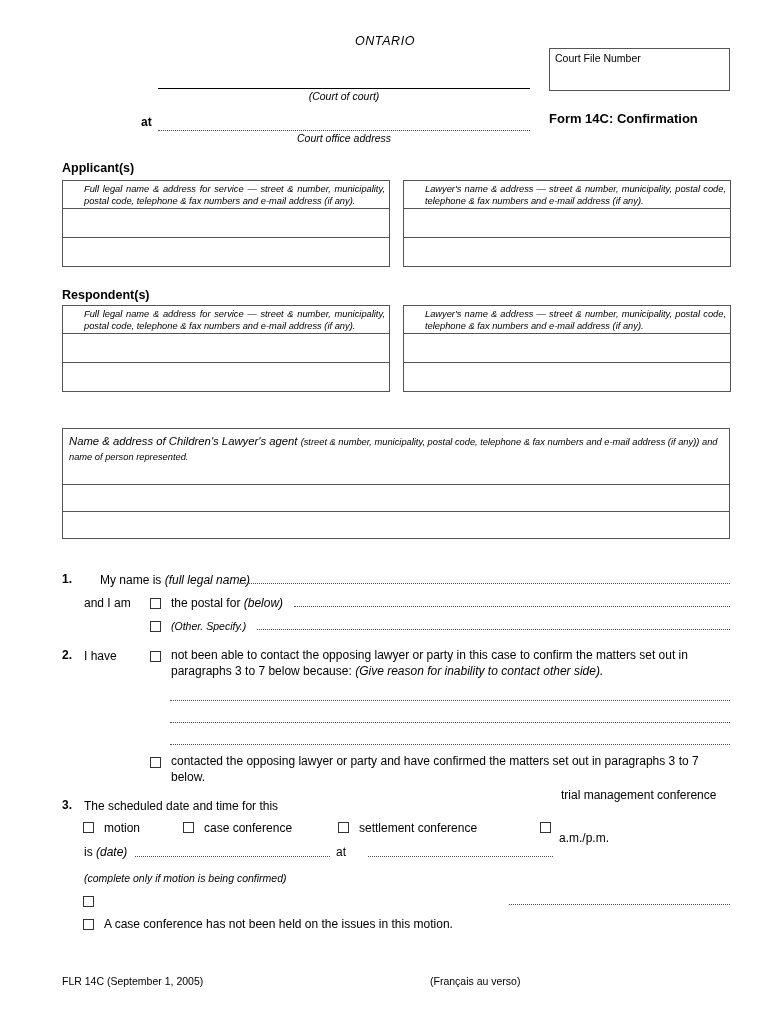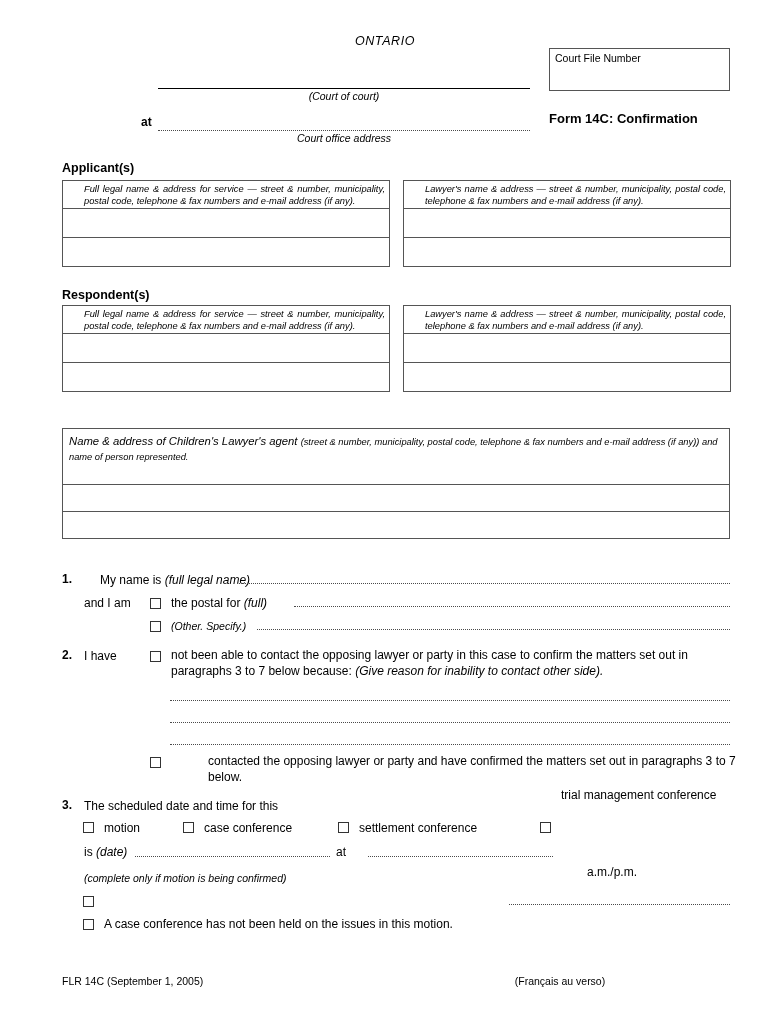--- a/index.html
+++ b/index.html
@@ -174,23 +174,23 @@
   }
   #footer-cont {
     left: 430px; top: 959px;
     width: 300px;
     text-align: right;
     font-size: 11px;
     font-weight: bold;
     font-style: italic;
   }
   #footer-fr {
-    left: 410px; top: 975px;
+    left: 430px; top: 975px;
     width: 300px;
-    text-align: center;
+    text-align: left;
     font-size: 10.5px;
   }
 </style>
 </head>
 <body>
 
 <div class="page">
 
   <div class="abs" id="ontario-title">ONTARIO</div>
 
@@ -299,21 +299,21 @@
     <span>My name is</span>
     <span class="hint">(full legal name)</span>
   </div>
   <div class="abs dotline" style="left:237px; top:583px; width:493px;"></div>
 
   <div class="abs ptext" style="left:84px; top:595px;">and I am</div>
 
   <span class="abs cbox" style="left:150px; top:598px;"></span>
   <div class="abs ptext" style="left:171px; top:595px;">
     <span>the postal for</span>
-    <span class="hint">(full)</span>
+    <span class="hint">(below)</span>
   </div>
   <div class="abs dotline" style="left:294px; top:606px; width:436px;"></div>
 
   <span class="abs cbox" style="left:150px; top:621px;"></span>
   <div class="abs ptext hint-sm" style="left:171px; top:619px;">(Other. Specify.)</div>
   <div class="abs dotline" style="left:257px; top:629px; width:473px;"></div>
 
   <div class="abs num" style="top:648px;">2.</div>
   <div class="abs ptext" style="left:84px; top:648px;">I have</div>
 
@@ -321,21 +321,21 @@
   <div class="abs ptext" style="left:171px; top:647px; width:559px;">
     <span>not been able to contact the opposing lawyer or party in this case to confirm the matters set out in paragraphs 3 to 7 below because:</span>
     <span class="hint">(Give reason for inability to contact other side).</span>
   </div>
 
   <div class="abs dotline" style="left:170px; top:700px; width:560px;"></div>
   <div class="abs dotline" style="left:170px; top:722px; width:560px;"></div>
   <div class="abs dotline" style="left:170px; top:744px; width:560px;"></div>
 
   <span class="abs cbox" style="left:150px; top:757px;"></span>
-  <div class="abs ptext" style="left:171px; top:753px; width:559px;margin-left:37px;">contacted the opposing lawyer or party and have confirmed the matters set out in paragraphs 3 to 7 below.</div>
+  <div class="abs ptext" style="left:171px; top:753px; width:559px;">contacted the opposing lawyer or party and have confirmed the matters set out in paragraphs 3 to 7 below.</div>
 
   <div class="abs num" style="top:798px;">3.</div>
   <div class="abs ptext" style="left:84px; top:798px;">The scheduled date and time for this</div>
 
   <span class="abs cbox" style="left:83px; top:822px;"></span>
   <div class="abs ptext" style="left:104px; top:820px;">motion</div>
 
   <span class="abs cbox" style="left:183px; top:822px;"></span>
   <div class="abs ptext" style="left:204px; top:820px;">case conference</div>
 
@@ -345,21 +345,21 @@
   <span class="abs cbox" style="left:540px; top:822px;"></span>
   <div class="abs ptext" style="left:561px; top:787px;">trial management conference</div>
 
   <div class="abs ptext" style="left:84px; top:844px;">
     <span>is</span>
     <span class="hint">(date)</span>
   </div>
   <div class="abs dotline" style="left:135px; top:856px; width:195px;"></div>
   <div class="abs ptext" style="left:336px; top:844px;">at</div>
   <div class="abs dotline" style="left:368px; top:856px; width:185px;"></div>
-  <div class="abs ptext" style="left:559px; top:864px;margin-left:28px;">a.m./p.m.</div>
+  <div class="abs ptext" style="left:559px; top:830px;">a.m./p.m.</div>
 
   <div class="abs ptext hint-sm" style="left:84px; top:871px;">(complete only if motion is being confirmed)</div>
 
   <span class="abs cbox" style="left:83px; top:896px;"></span>
   <div class="abs dotline" style="left:509px; top:904px; width:221px;"></div>
 
   <span class="abs cbox" style="left:83px; top:919px;"></span>
   <div class="abs ptext" style="left:104px; top:916px;">A case conference has not been held on the issues in this motion.</div>
 
   <div class="abs" id="footer-left">FLR 14C (September 1, 2005)</div>

